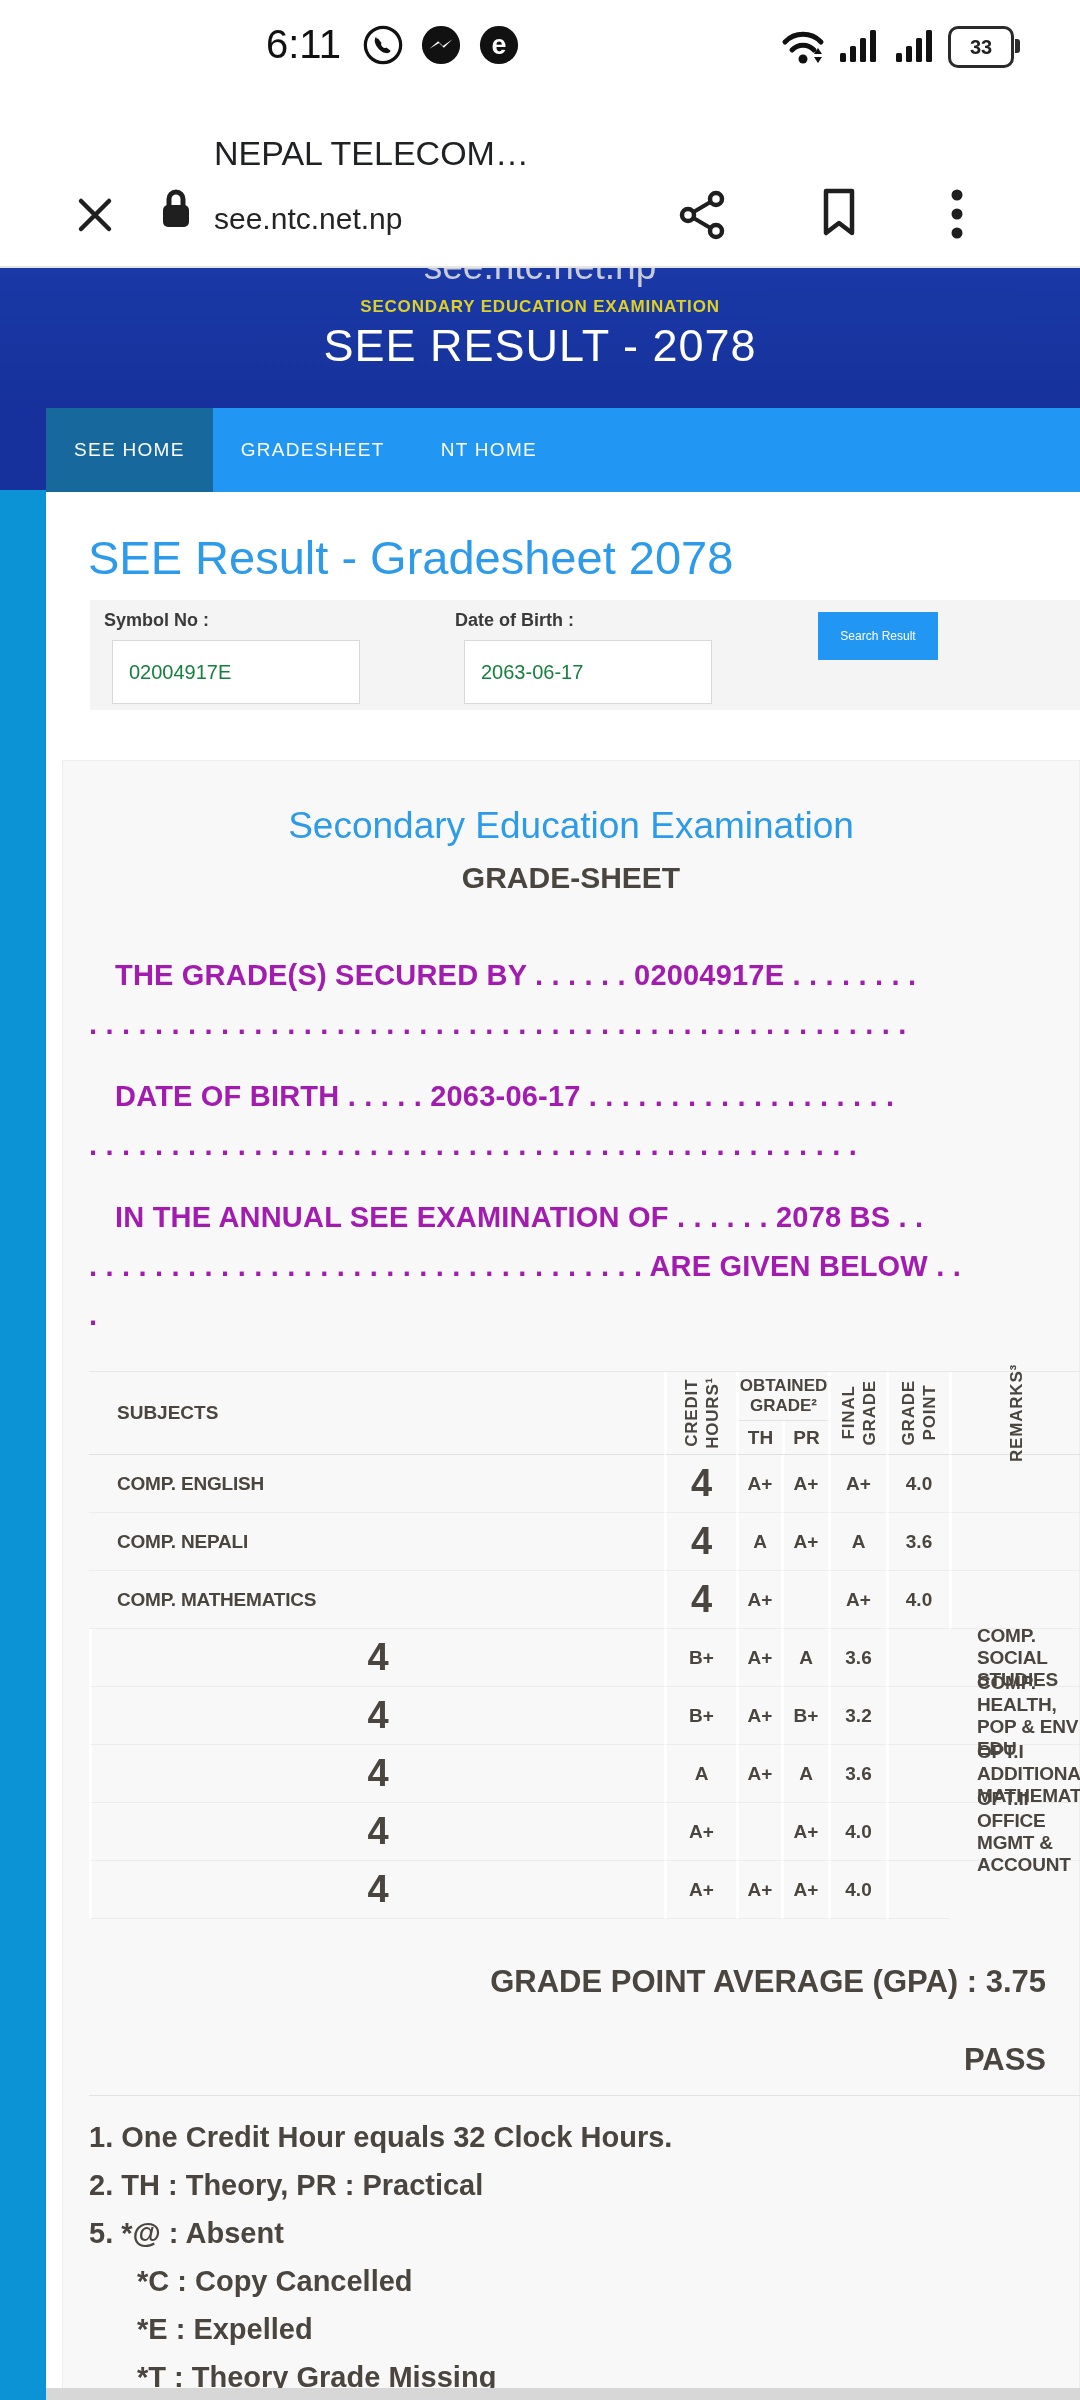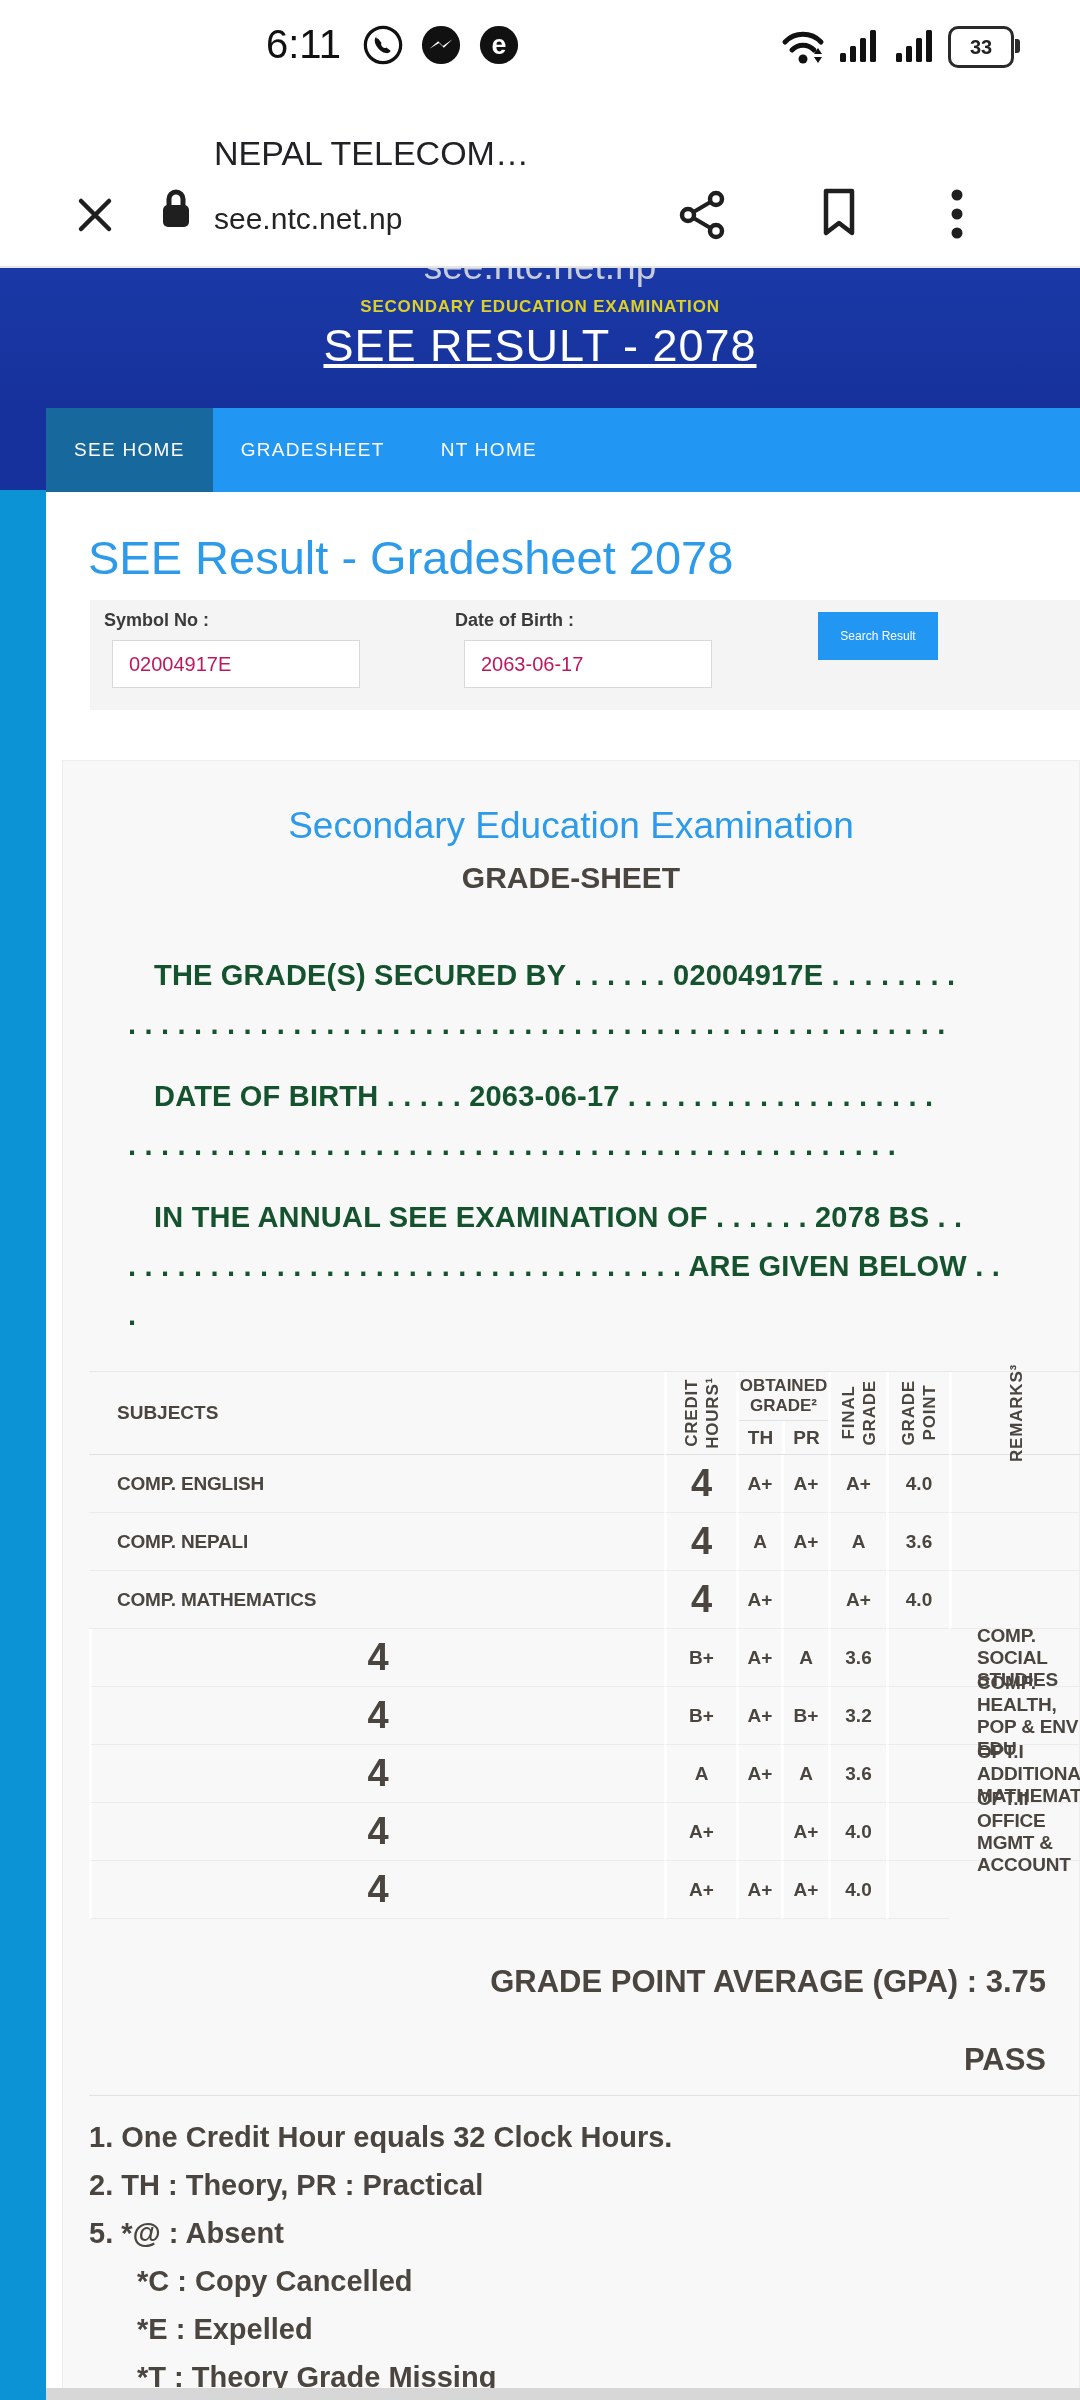--- a/index.html
+++ b/index.html
@@ -23,50 +23,50 @@
   .b-title{position:absolute;left:214px;top:44px;font-size:34px;color:#202124;white-space:nowrap;}
   .b-url{position:absolute;left:214px;top:112px;font-size:30px;color:#242424;}
 
   
   .site-header{position:absolute;top:268px;left:0;right:0;height:140px;overflow:hidden;
                background:linear-gradient(180deg,#1a39a6 0%,#16319b 100%);}
   .marquee{position:absolute;top:-22px;width:100%;text-align:center;font-size:37px;color:#c7ccd8;}
   .tagline{position:absolute;top:29px;width:100%;text-align:center;font-size:17px;font-weight:bold;
            color:#ddd125;letter-spacing:0.8px;}
   .site-title{position:absolute;top:52px;width:100%;text-align:center;font-size:45px;
-              font-weight:500;color:#ffffff;letter-spacing:1px;text-decoration:underline;}
+              font-weight:500;color:#ffffff;letter-spacing:1px;}
 
   
   .navbar{position:absolute;top:408px;left:0;right:0;height:84px;background:#2196f3;}
   .nav-dark{position:absolute;left:0;top:0;width:46px;height:100%;background:#16319b;}
   .nav-tabs{position:absolute;left:46px;top:0;height:100%;display:flex;}
   .nav-tab{height:100%;display:flex;align-items:center;padding:0 28px;color:#fff;
            font-size:19px;font-weight:500;letter-spacing:1.3px;cursor:pointer;}
   .nav-tab.active{background:#17689d;}
 
   
   .left-strip{position:absolute;top:490px;bottom:0;left:0;width:46px;background:#0b93d5;}
   .page-heading{position:absolute;left:88px;top:530px;font-size:47px;color:#2d9be9;}
 
   .form-box{position:absolute;left:90px;top:600px;width:990px;height:110px;background:#f4f4f4;}
   .f-label{position:absolute;font-size:18px;font-weight:bold;color:#3a3a3a;}
-  .f-input{position:absolute;height:48px;background:#fff;border:1px solid #d9d9d9;
-           font-size:20px;color:#be185d;padding:0 0 0 16px;box-sizing:border-box;
+  .f-input{position:absolute;height:64px;background:#fff;border:1px solid #d9d9d9;
+           font-size:20px;color:#15803d;padding:0 0 0 16px;box-sizing:border-box;
            font-family:"Liberation Sans",sans-serif;}
   .f-btn{position:absolute;left:728px;top:12px;width:120px;height:48px;background:#2196f3;
          color:#fff;border:none;font-size:12px;font-family:"Liberation Sans",sans-serif;cursor:pointer;}
 
   
   .card{position:absolute;left:62px;top:760px;width:1018px;height:1640px;background:#f8f8f8;
         border:1px solid #eeeeee;box-sizing:border-box;color:#4a453f;}
   .gs-title{position:absolute;top:44px;width:100%;text-align:center;font-size:37px;color:#2d9be9;}
   .gs-sub{position:absolute;top:100px;width:100%;text-align:center;font-size:30px;font-weight:bold;color:#4a453f;}
   .paras{position:absolute;left:26px;top:190px;width:966px;}
   .para{margin-bottom:23px;}
-  .pline{font-size:29px;font-weight:bold;line-height:49px;letter-spacing:0.2px;color:#14532d;white-space:nowrap;margin-left:39px;}
+  .pline{font-size:29px;font-weight:bold;line-height:49px;letter-spacing:0.2px;color:#a21caf;white-space:nowrap;}
   .pline.lead{padding-left:26px;}
 
   
   .gs-table{position:absolute;left:26px;top:610px;width:992px;display:grid;
             grid-template-columns:575px 72px 45px 47px 58px 63px 132px;
             grid-template-rows:83px;grid-auto-rows:58px;border-top:1px solid #e7e7e7;}
   .hc{border-bottom:1px solid #e0e0e0;display:flex;align-items:center;justify-content:center;
       border-left:3px solid #fff;box-sizing:border-box;}
   .hc.first{border-left:none;justify-content:flex-start;padding-left:28px;
             font-size:19px;font-weight:bold;}

